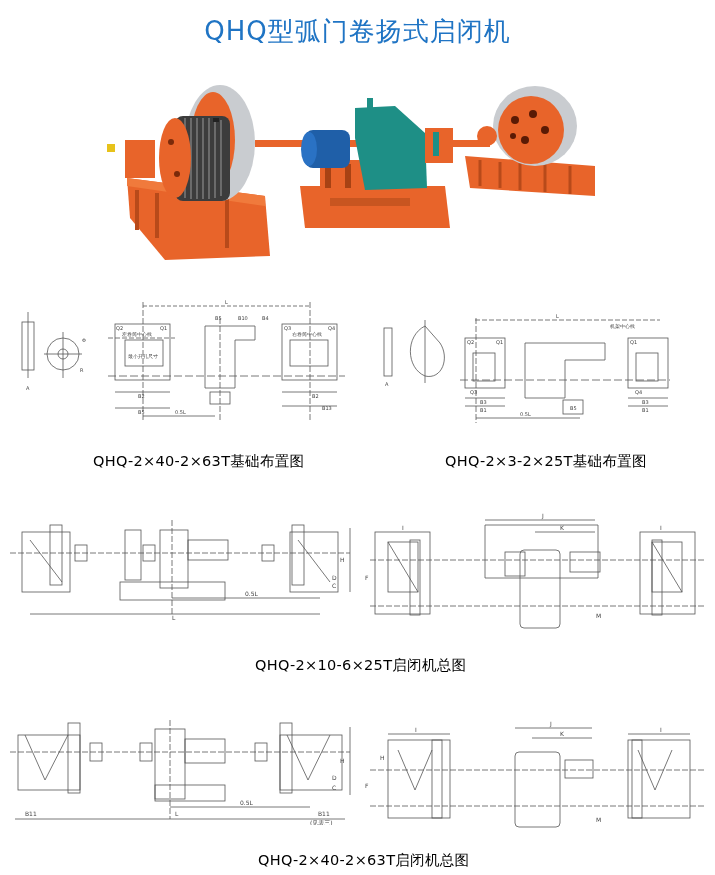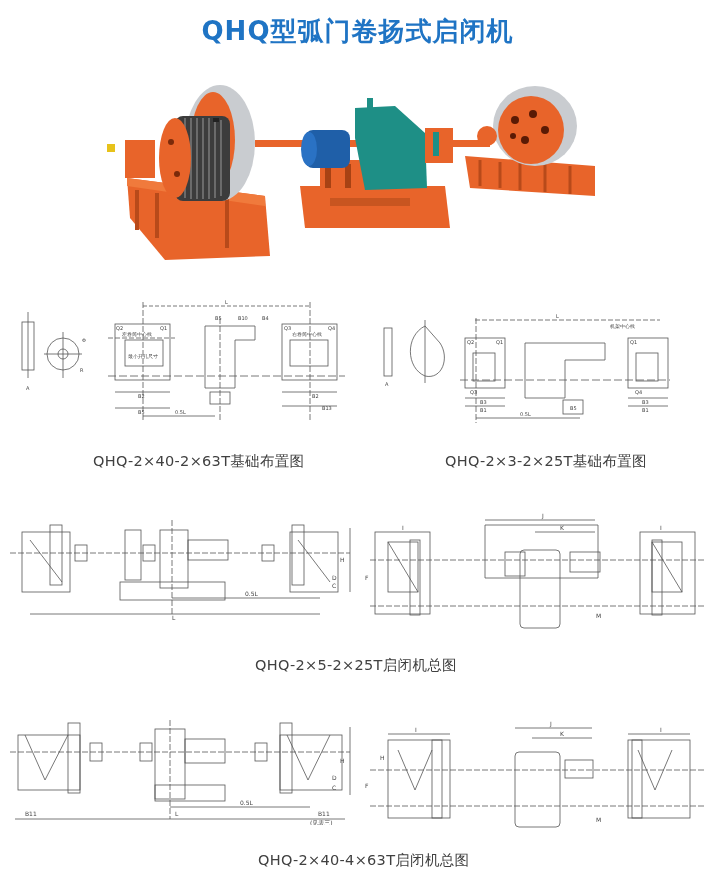--- a/index.html
+++ b/index.html
@@ -1,19 +1,19 @@
 <!DOCTYPE html>
 <html><head>
 <meta charset="utf-8">
 <style>
   html, body { margin:0; padding:0; background:#ffffff; }
   body { width:715px; height:875px; position:relative; overflow:hidden; font-family:"DejaVu Sans", sans-serif; }
-  .title { position:absolute; left:0; top:14px; width:715px; text-align:center; color:#1f74c4; font-size:26px; font-weight:bold; letter-spacing:1px; font-family:"DejaVu Sans", sans-serif; }
+  .title { position:absolute; left:0; top:14px; width:715px; text-align:center; color:#1f74c4; font-size:26px; font-weight:normal; letter-spacing:1px; font-family:"DejaVu Sans", sans-serif; }
   .photo { position:absolute; left:105px; top:78px; width:500px; height:190px; }
-  .caption { position:absolute; font-size:14.5px; color:#404040; letter-spacing:0.3px; font-family:"DejaVu Sans", sans-serif; white-space:nowrap; }
+  .caption { position:absolute; font-size:14.5px; color:#000000; letter-spacing:0.3px; font-family:"DejaVu Sans", sans-serif; white-space:nowrap; }
   .drawing { position:absolute; }
   svg text { font-family:"DejaVu Sans", sans-serif; }
 </style>
 </head>
 <body>
 
 <div class="title">QHQ型弧门卷扬式启闭机</div>
 
 <svg class="photo" viewBox="0 0 500 190" width="500" height="190">
 
@@ -227,21 +227,21 @@
   <g font-size="6" fill="#444">
       <text x="182" y="8">J</text>
       <text x="200" y="20">K</text>
       <text x="42" y="20">I</text>
       <text x="300" y="20">I</text>
       <text x="5" y="70">F</text>
       <text x="236" y="108">M</text>
     </g>
 </svg>
 
-<div class="caption" style="left:255px;top:656px">QHQ-2×5-2×25T启闭机总图</div>
+<div class="caption" style="left:255px;top:656px">QHQ-2×10-6×25T启闭机总图</div>
 
 <svg class="drawing" style="left:0;top:715px" width="360" height="110" viewBox="0 0 360 110">
   <g stroke="#555" stroke-width="0.8" fill="none">
     <rect x="18" y="20" width="62" height="55"></rect>
       <path d="M25,20 L45,65 L68,20"></path>
     <rect x="68" y="8" width="12" height="70"></rect>
     <line x1="10" y1="37" x2="350" y2="37" stroke-dasharray="6,2"></line>
     <rect x="90" y="28" width="12" height="18"></rect>
       <rect x="140" y="28" width="12" height="18"></rect>
     <rect x="155" y="14" width="30" height="70"></rect>
@@ -289,13 +289,13 @@
       <text x="190" y="14">J</text>
       <text x="200" y="24">K</text>
       <text x="55" y="20">I</text>
       <text x="300" y="20">I</text>
       <text x="5" y="76">F</text>
       <text x="20" y="48">H</text>
       <text x="236" y="110">M</text>
     </g>
 </svg>
 
-<div class="caption" style="left:258px;top:851px">QHQ-2×40-4×63T启闭机总图</div>
+<div class="caption" style="left:258px;top:851px">QHQ-2×40-2×63T启闭机总图</div>
 
 </body></html>

